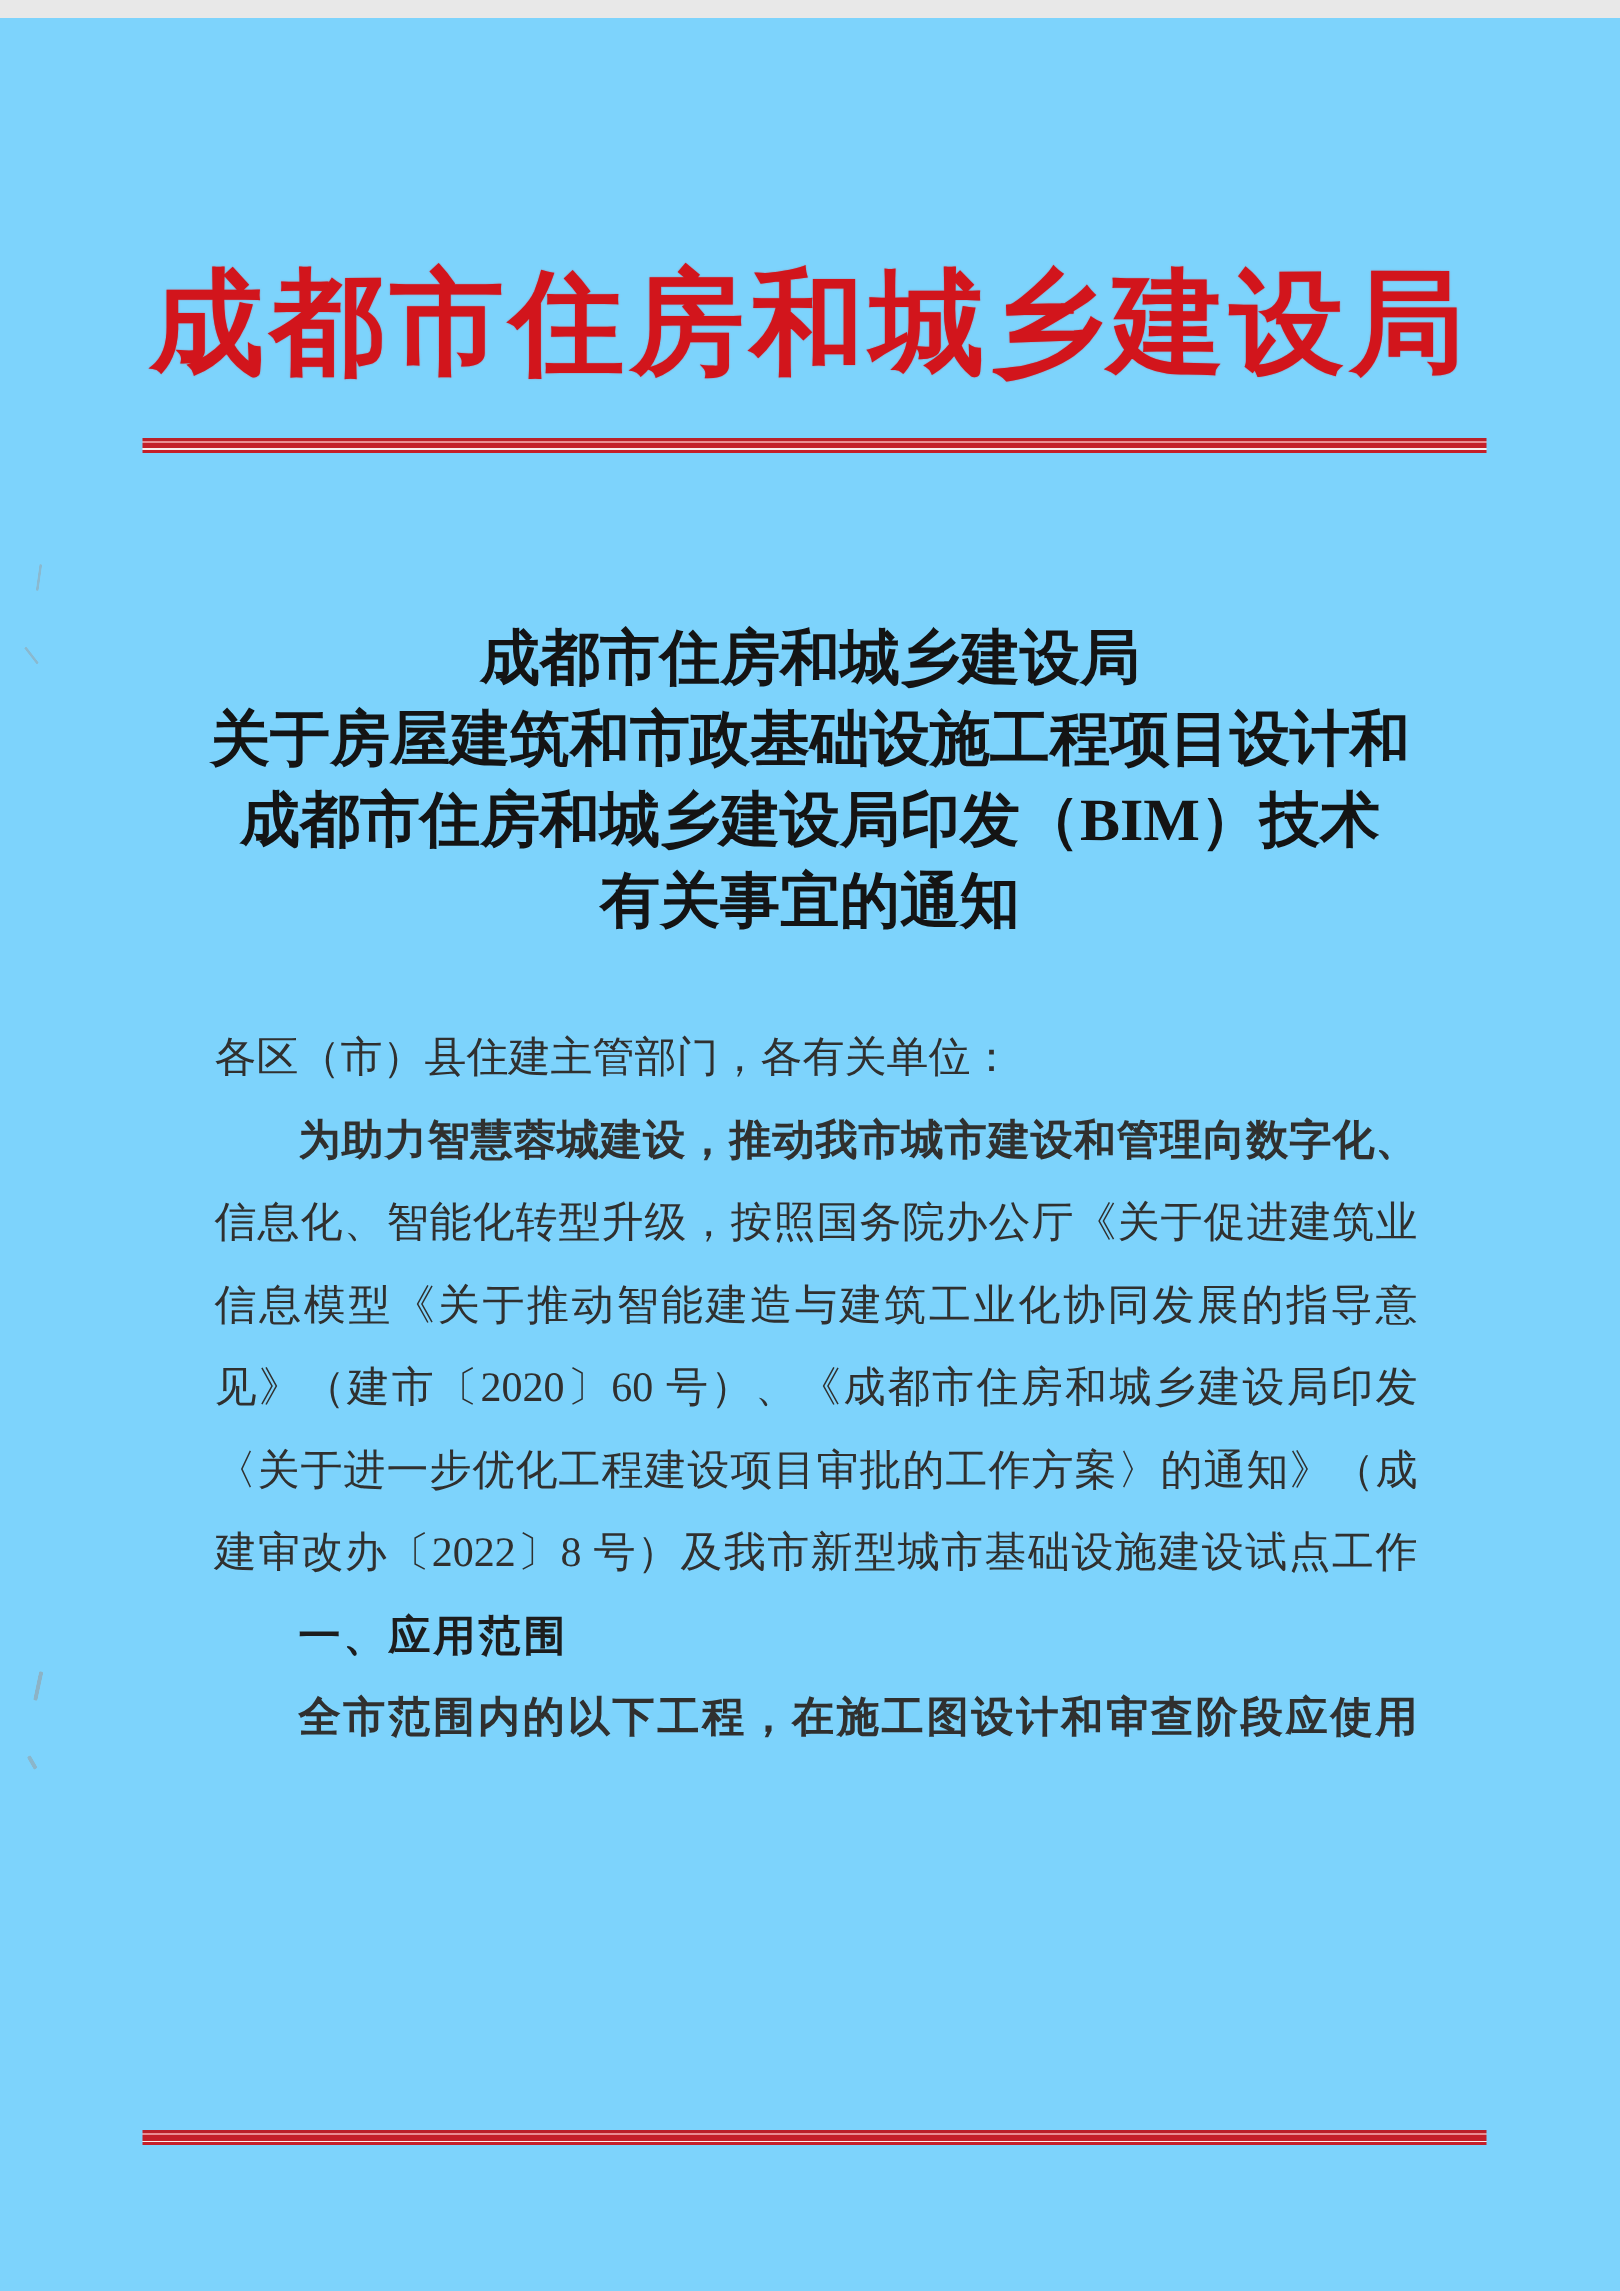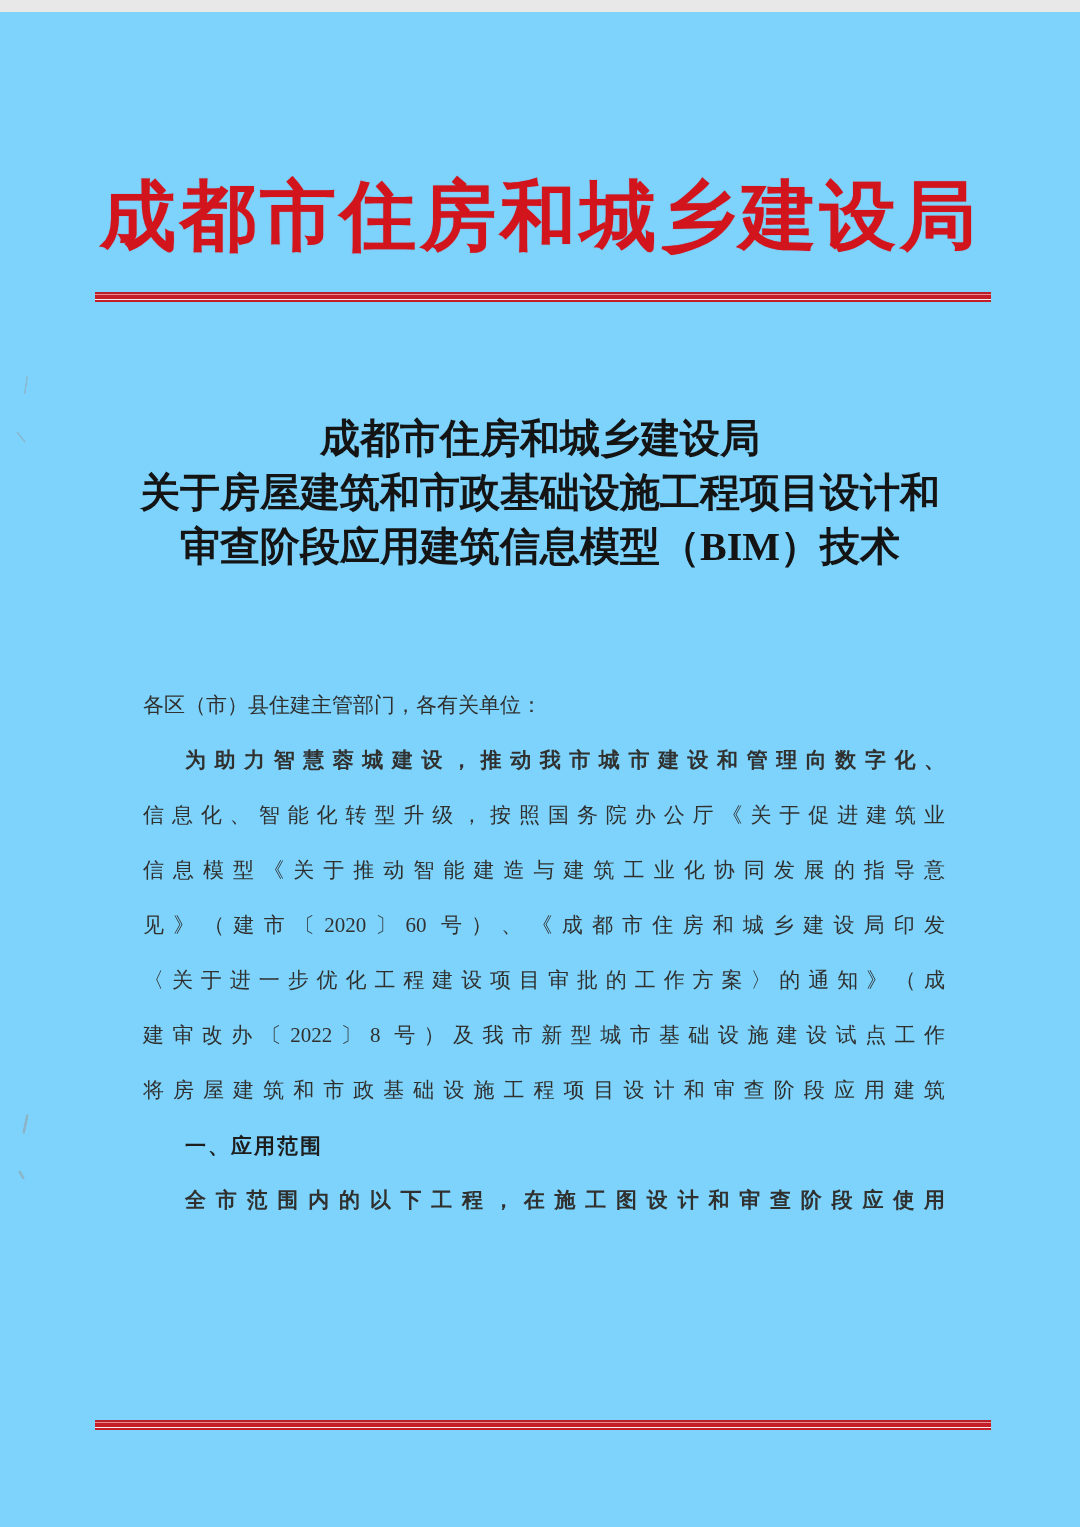--- a/index.html
+++ b/index.html
@@ -49,21 +49,21 @@
     font-weight:bold;
     font-size:40px;
     line-height:54px;
     letter-spacing:0;
   }
   .doc-title .t-line{ white-space:nowrap; }
   
   .body-text{
     position:absolute;
     top:666px; left:143px; width:802px;
-    font-size:21px;
+    font-size:28px;
     line-height:55px;
     color:#30302f;
   }
   .line{ white-space:nowrap; }
   .line.fill{
     white-space:normal;
     text-align:justify;
     text-align-last:justify;
   }
   .line.indent{ text-indent:2em;font-weight:bold; }
@@ -90,33 +90,33 @@
 
 <div class="page">
 
   <div class="letterhead">成都市住房和城乡建设局</div>
 
   <div class="red-rule top"></div>
 
   <div class="doc-title">
     <div class="t-line">成都市住房和城乡建设局</div>
     <div class="t-line">关于房屋建筑和市政基础设施工程项目设计和</div>
-    <div class="t-line">审查阶段应用建筑信息模型（BIM）技术</div>
+    <div class="t-line">成都市住房和城乡建设局印发（BIM）技术</div>
+    <div class="t-line">有关事宜的通知</div>
   </div>
 
   <div class="body-text">
     <div class="line">各区（市）县住建主管部门，各有关单位：</div>
 
     <div class="line fill indent">为助力智慧蓉城建设，推动我市城市建设和管理向数字化、</div>
     <div class="line fill">信息化、智能化转型升级，按照国务院办公厅《关于促进建筑业</div>
     <div class="line fill">信息模型《关于推动智能建造与建筑工业化协同发展的指导意</div>
     <div class="line fill">见》（建市〔2020〕60 号）、《成都市住房和城乡建设局印发</div>
     <div class="line fill">〈关于进一步优化工程建设项目审批的工作方案〉的通知》（成</div>
     <div class="line fill">建审改办〔2022〕8 号）及我市新型城市基础设施建设试点工作</div>
-    <div class="line fill">将房屋建筑和市政基础设施工程项目设计和审查阶段应用建筑</div>
 
     <div class="line heading indent">一、应用范围</div>
     <div class="line fill indent">全市范围内的以下工程，在施工图设计和审查阶段应使用</div>
   </div>
 
   <div class="red-rule bottom"></div>
 
   <div class="artifact a1"></div>
   <div class="artifact a2"></div>
   <div class="artifact a3"></div>

